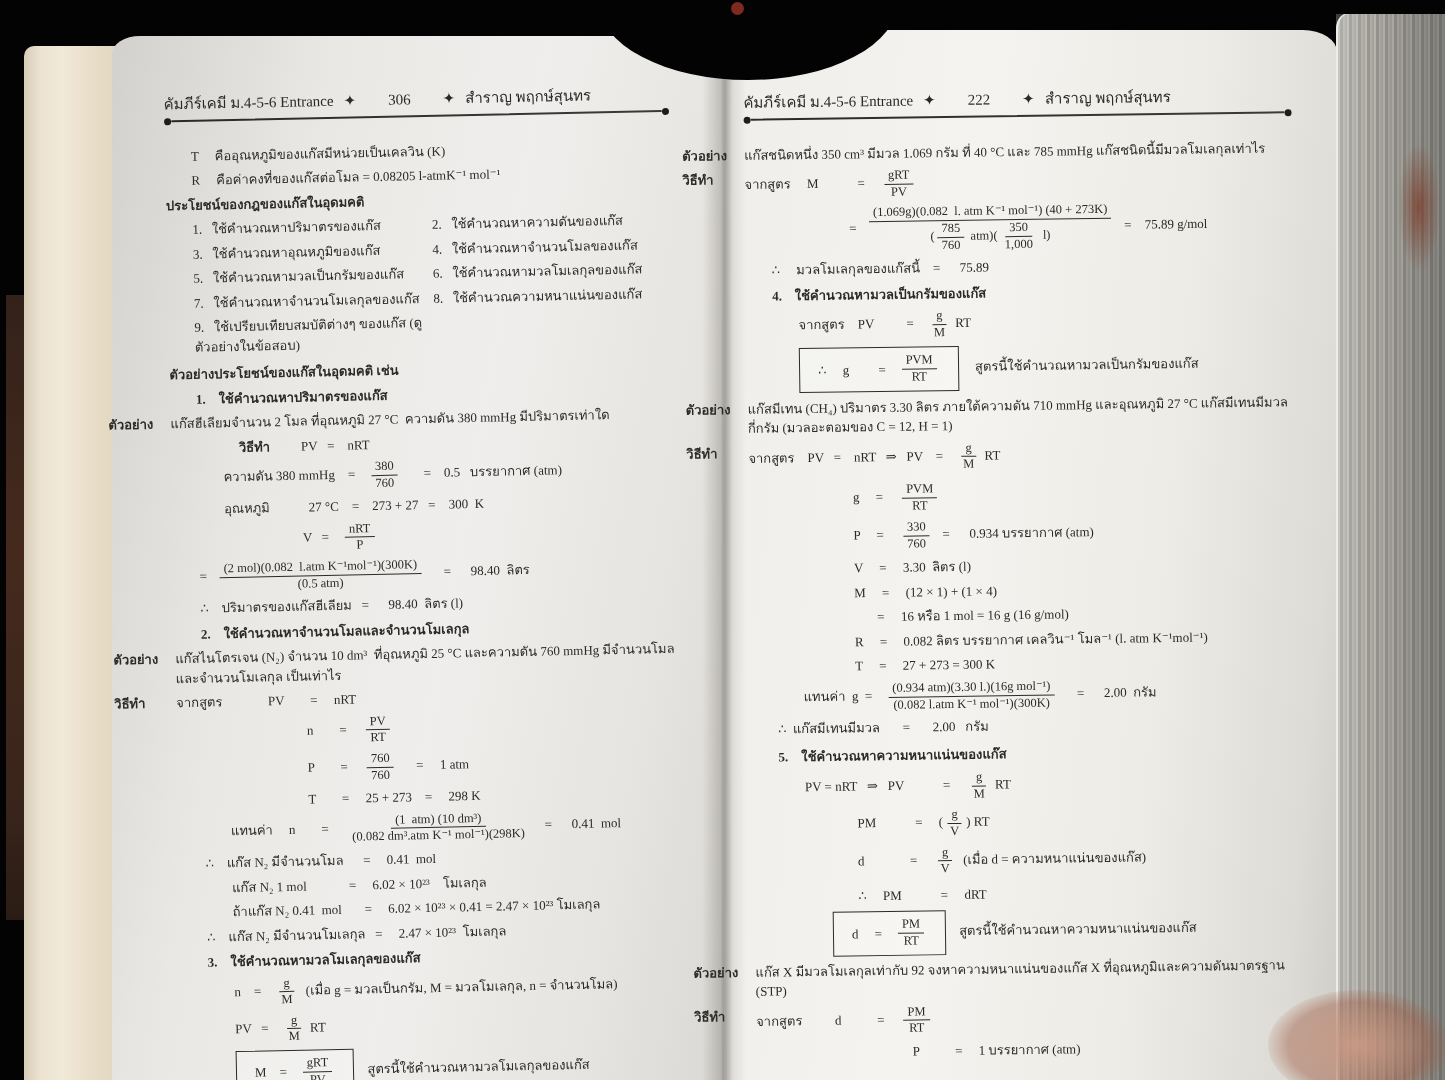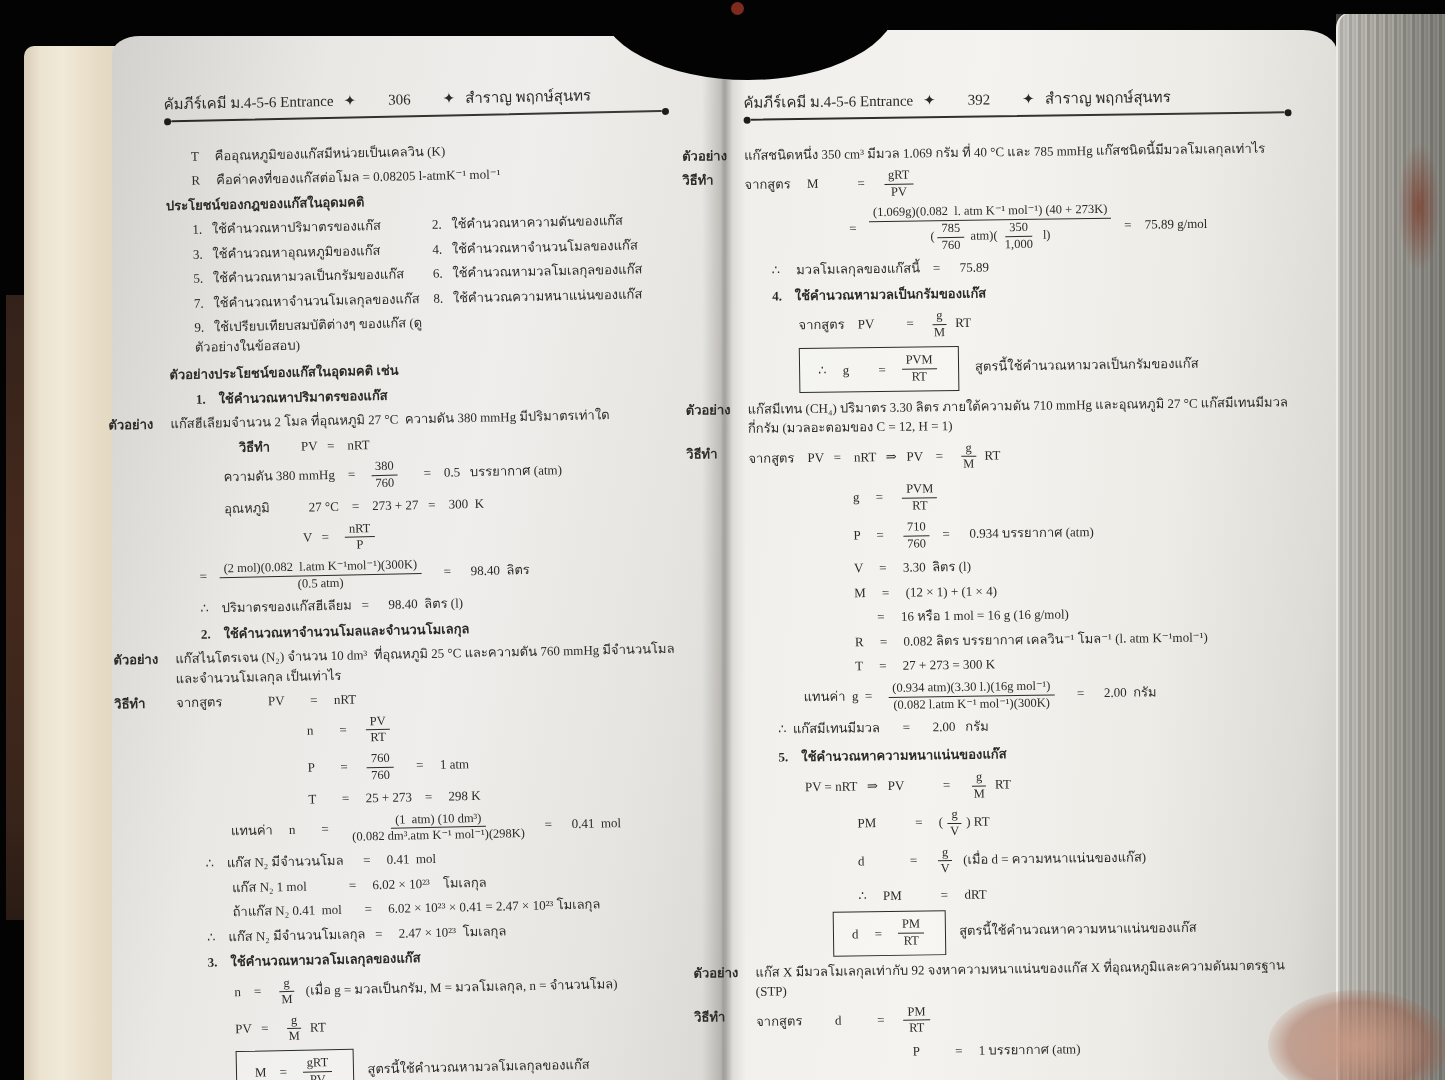--- a/index.html
+++ b/index.html
@@ -108,41 +108,41 @@
           <div class="row" style="margin-left: 52px; margin-top: 4px;"><span class="fbox"><span>M    =    </span><span class="frac"><span class="fn">gRT</span><span class="fd">PV</span></span></span><span>    สูตรนี้ใช้คำนวณหามวลโมเลกุลของแก๊ส</span></div>
         </div>
     </div>
   </div>
 
   <div class="right-page">
     <div class="page-content">
       <div class="pagehead">
         <span>คัมภีร์เคมี ม.4-5-6 Entrance</span>
         <span>✦</span>
-        <span class="head-num">392</span>
+        <span class="head-num">222</span>
         <span>✦</span>
         <span>สำราญ พฤกษ์สุนทร</span>
       </div>
       <div class="head-rule">
         <span class="dot"></span>
         <span class="rule-line"></span>
         <span class="dot"></span>
       </div>
       <div class="rows">
           <div class="row"><span class="rowlabel">ตัวอย่าง</span><span>แก๊สชนิดหนึ่ง 350 cm³ มีมวล 1.069 กรัม ที่ 40 °C และ 785 mmHg แก๊สชนิดนี้มีมวลโมเลกุลเท่าไร</span></div>
           <div class="row"><span class="rowlabel">วิธีทำ</span><span>จากสูตร     M            =     </span><span class="frac"><span class="fn">gRT</span><span class="fd">PV</span></span></div>
           <div class="row" style="margin-left: 104px;"><span>=   </span><span class="frac"><span class="fn">(1.069g)(0.082  l. atm K⁻¹ mol⁻¹) (40 + 273K)</span><span class="fd"><span>(</span><span class="frac"><span class="fn">785</span><span class="fd">760</span></span><span> atm)(</span><span class="frac"><span class="fn">350</span><span class="fd">1,000</span></span><span> l)</span></span></span><span>   =    75.89 g/mol</span></div>
           <div class="row" style="margin-left: 26px;"><span>∴     มวลโมเลกุลของแก๊สนี้    =      75.89</span></div>
           <div class="row bold" style="margin-left: 26px; margin-top: 6px;"><span>4.    ใช้คำนวณหามวลเป็นกรัมของแก๊ส</span></div>
           <div class="row" style="margin-left: 52px; margin-top: 4px;"><span>จากสูตร    PV          =    </span><span class="frac"><span class="fn">g</span><span class="fd">M</span></span><span> RT</span></div>
           <div class="row" style="margin-left: 52px; margin-top: 6px;"><span class="fbox"><span>∴     g         =    </span><span class="frac"><span class="fn">PVM</span><span class="fd">RT</span></span></span><span>     สูตรนี้ใช้คำนวณหามวลเป็นกรัมของแก๊ส</span></div>
           <div class="row" style="margin-top: 6px;"><span class="rowlabel">ตัวอย่าง</span><span>แก๊สมีเทน (CH₄) ปริมาตร 3.30 ลิตร ภายใต้ความดัน 710 mmHg และอุณหภูมิ 27 °C แก๊สมีเทนมีมวลกี่กรัม (มวลอะตอมของ C = 12, H = 1)</span></div>
           <div class="row" style="margin-top: 4px;"><span class="rowlabel">วิธีทำ</span><span>จากสูตร    PV   =    nRT   ⇒   PV    =    </span><span class="frac"><span class="fn">g</span><span class="fd">M</span></span><span> RT</span></div>
           <div class="row" style="margin-left: 104px; margin-top: 8px;"><span>g     =     </span><span class="frac"><span class="fn">PVM</span><span class="fd">RT</span></span></div>
-          <div class="row" style="margin-left: 104px; margin-top: 6px;"><span>P     =     </span><span class="frac"><span class="fn">710</span><span class="fd">760</span></span><span>   =      0.934 บรรยากาศ (atm)</span></div>
+          <div class="row" style="margin-left: 104px; margin-top: 6px;"><span>P     =     </span><span class="frac"><span class="fn">330</span><span class="fd">760</span></span><span>   =      0.934 บรรยากาศ (atm)</span></div>
           <div class="row" style="margin-left: 104px; margin-top: 6px;"><span>V     =     3.30  ลิตร (l)</span></div>
           <div class="row" style="margin-left: 104px;"><span>M     =     (12 × 1) + (1 × 4)</span></div>
           <div class="row" style="margin-left: 104px;"><span>       =     16 หรือ 1 mol = 16 g (16 g/mol)</span></div>
           <div class="row" style="margin-left: 104px;"><span>R     =     0.082 ลิตร บรรยากาศ เคลวิน⁻¹ โมล⁻¹ (l. atm K⁻¹mol⁻¹)</span></div>
           <div class="row" style="margin-left: 104px;"><span>T     =     27 + 273 = 300 K</span></div>
           <div class="row" style="margin-left: 52px; margin-top: 4px;"><span>แทนค่า  g  =    </span><span class="frac"><span class="fn">(0.934 atm)(3.30 l.)(16g mol⁻¹)</span><span class="fd">(0.082 l.atm K⁻¹ mol⁻¹)(300K)</span></span><span>      =      2.00  กรัม</span></div>
           <div class="row" style="margin-left: 26px;"><span>∴  แก๊สมีเทนมีมวล       =       2.00   กรัม</span></div>
           <div class="row bold" style="margin-left: 26px; margin-top: 8px;"><span>5.    ใช้คำนวณหาความหนาแน่นของแก๊ส</span></div>
           <div class="row" style="margin-left: 52px; margin-top: 6px;"><span>PV = nRT   ⇒   PV            =     </span><span class="frac"><span class="fn">g</span><span class="fd">M</span></span><span> RT</span></div>
           <div class="row" style="margin-left: 104px; margin-top: 4px;"><span>PM            =     (</span><span class="frac"><span class="fn">g</span><span class="fd">V</span></span><span>) RT</span></div>

